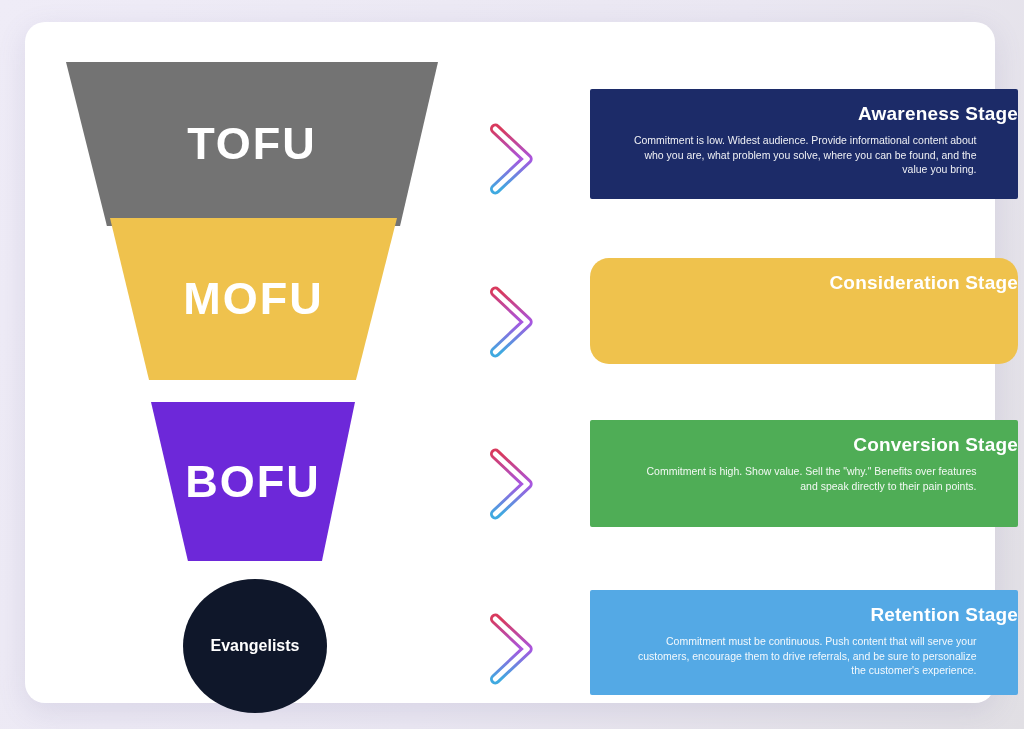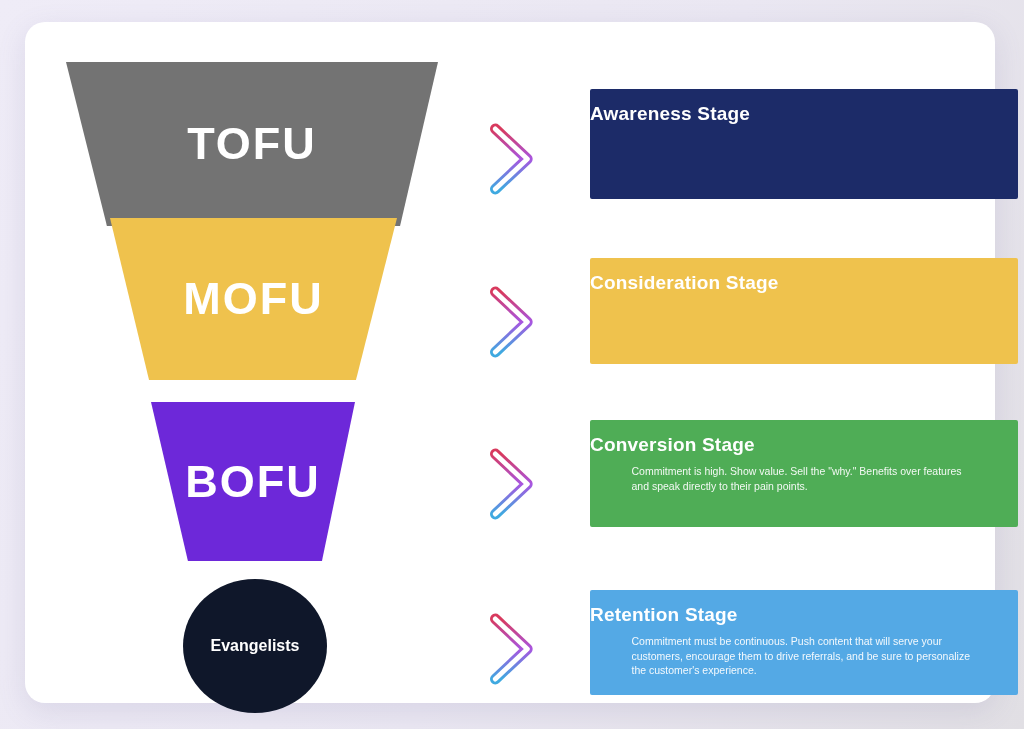--- a/index.html
+++ b/index.html
@@ -56,21 +56,21 @@
   .arrow-2 { top: 263px; }
   .arrow-3 { top: 425px; }
   .arrow-4 { top: 590px; }
   
   .stage-box {
     position: absolute;
     left: 565px;
     width: 428px;
     border-radius: 2px;
     color: #ffffff;
-    text-align: left;
+    text-align: right;
     padding-top: 14px;
   }
   .stage-1 { top: 67px;  height: 110px; }
   .stage-2 { top: 236px; height: 106px; }
   .stage-3 { top: 398px; height: 107px; }
   .stage-4 { top: 568px; height: 105px; }
   .stage-title {
     font-size: 19px;
     font-weight: 600;
     letter-spacing: 0.2px;
@@ -128,22 +128,23 @@
   </svg>
   <svg class="arrow arrow-4" viewBox="0 0 100 76">
     <path d="M9 38 H78" stroke="url(#ag)" stroke-width="11" stroke-linecap="round" fill="none"></path>
     <path d="M9 38 H78" stroke="#ffffff" stroke-width="5" stroke-linecap="round" fill="none"></path>
     <path d="M56 7 L89 38 L56 69" stroke="url(#ag)" stroke-width="11" stroke-linecap="round" stroke-linejoin="round" fill="none"></path>
     <path d="M56 7 L89 38 L56 69" stroke="#ffffff" stroke-width="5" stroke-linecap="round" stroke-linejoin="round" fill="none"></path>
   </svg>
 
   <div class="stage-box stage-1" style="background-color: rgb(28, 43, 104);">
     <div class="stage-title">Awareness Stage</div>
+    <div class="stage-desc">Commitment is low. Widest audience. Provide informational content about who you are, what problem you solve, where you can be found, and the value you bring.</div>
   </div>
-  <div class="stage-box stage-2" style="background-color: rgb(239, 194, 77);">
+  <div class="stage-box stage-2" style="background-color: rgb(239, 194, 77); border-radius: 19px;">
     <div class="stage-title">Consideration Stage</div>
   </div>
   <div class="stage-box stage-4" style="background-color: rgb(84, 169, 229);">
     <div class="stage-title">Retention Stage</div>
     <div class="stage-desc">Commitment must be continuous. Push content that will serve your customers, encourage them to drive referrals, and be sure to personalize the customer's experience.</div>
   </div>
   <div class="stage-box stage-3" style="background-color: rgb(79, 173, 86);">
     <div class="stage-title">Conversion Stage</div>
     <div class="stage-desc">Commitment is high. Show value. Sell the "why." Benefits over features and speak directly to their pain points.</div>
   </div>

